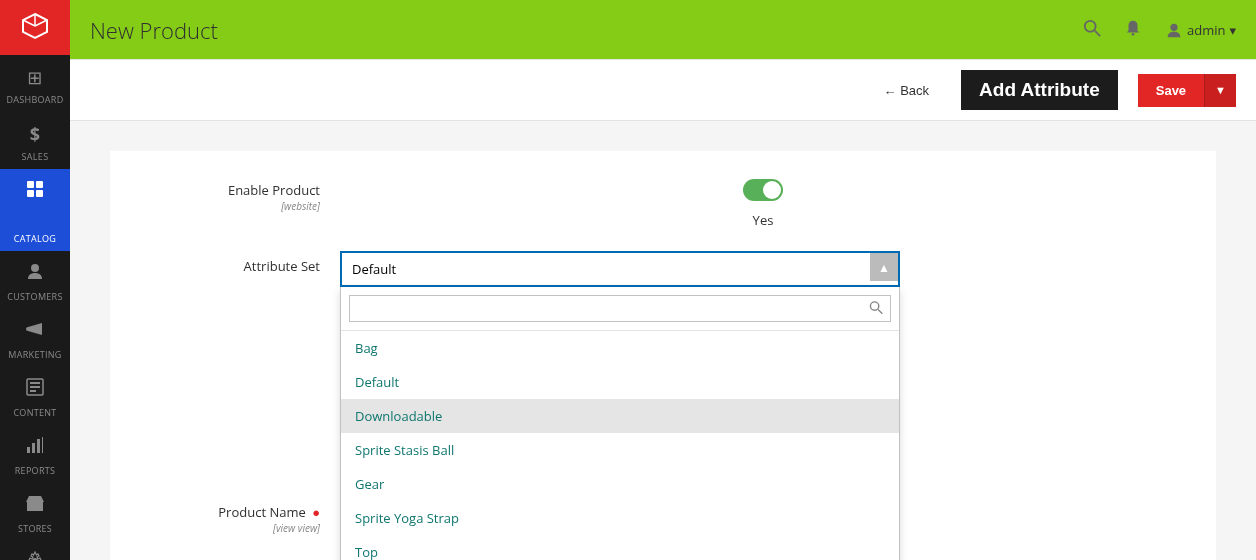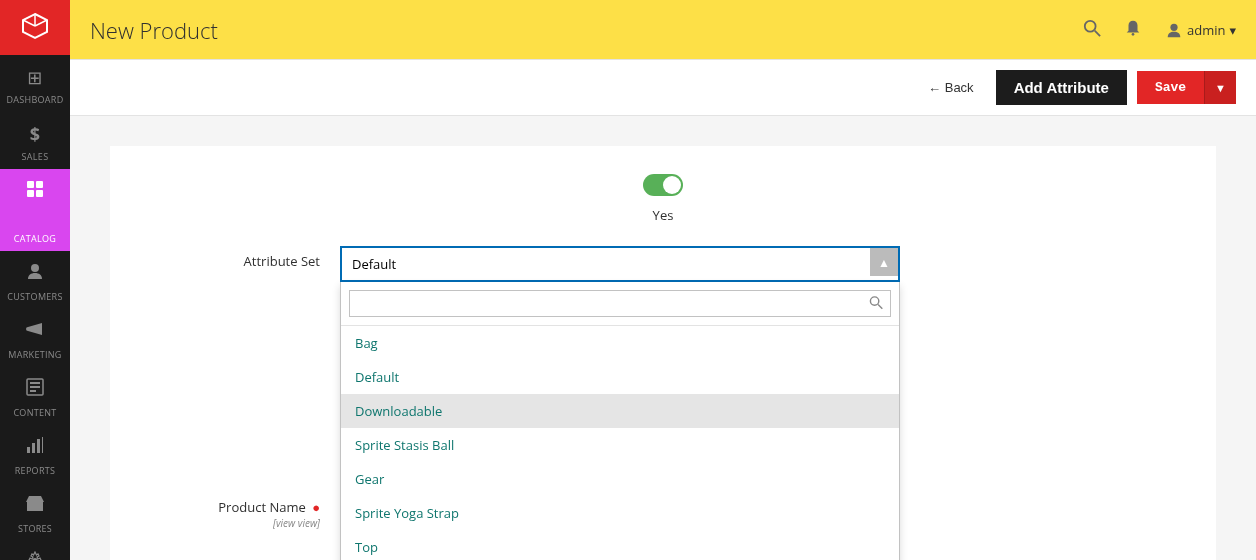--- a/index.html
+++ b/index.html
@@ -31,35 +31,35 @@
       display: flex;
       flex-direction: column;
       align-items: center;
       cursor: pointer;
       color: #8a8a8a;
       font-size: 9px;
       text-transform: uppercase;
       letter-spacing: 0.3px;
       gap: 4px;
     }
-    .sidebar-item.active { background: #d946ef; color: #fff; gap: 28px; }
+    .sidebar-item.active { background: #1d4ed8; color: #fff; gap: 28px; }
     .sidebar-item .icon { font-size: 18px; }
 
     
     .main {
       flex: 1;
       display: flex;
       flex-direction: column;
       background: #f5f5f5;
       overflow: hidden;
     }
 
     
     .header {
-      background: #fde047;
+      background: #84cc16;
       border-bottom: 1px solid #e3e3e3;
       display: flex;
       align-items: center;
       padding: 0 20px;
       height: 60px;
       flex-shrink: 0;
     }
     .header-title {
       font-size: 22px;
       font-weight: 300;
@@ -86,55 +86,54 @@
     }
 
     
     .toolbar {
       background: #fff;
       border-bottom: 1px solid #e3e3e3;
       display: flex;
       align-items: center;
       justify-content: flex-end;
       padding: 10px 20px;
-      gap: 10px;
+      gap: 20px;
       flex-shrink: 0;
     }
     .btn-back {
       background: #fff;
       border: none;
       color: #333;
       font-size: 13px;
       cursor: pointer;
       display: flex;
       align-items: center;
       gap: 6px;
       padding: 8px 12px;
     }
     .btn-add-attribute {
       background: #1c1c1c;
       color: #fff;
       border: none;
       padding: 9px 18px;
-      font-size: 15px;
+      font-size: 19px;
       cursor: pointer;
       font-weight: 600;
     }
     .btn-save-group {
       display: flex;
     }
     .btn-save {
       background: #e22626;
       color: #fff;
       border: none;
       padding: 9px 18px;
       font-size: 13px;
       cursor: pointer;
       font-weight: 600;
-      font-family: Liberation Mono, monospace;
     }
     .btn-save-dropdown {
       background: #c9201f;
       color: #fff;
       border: none;
       border-left: 1px solid #a81b1b;
       padding: 9px 10px;
       cursor: pointer;
       font-size: 11px;
     }
@@ -418,20 +417,24 @@
     <div class="btn-save-group">
       <button class="btn-save">Save</button>
       <button class="btn-save-dropdown">▼</button>
     </div>
   </div>
 
   <div class="content">
     <div style="background:#fff; padding: 24px 0 20px;">
 
       <div class="form-row">
+        <div class="form-label">
+          <span>Enable Product</span>
+          <span class="scope">[website]</span>
+        </div>
         <div class="form-control-wrap">
           <div class="toggle-wrap">
             <div class="toggle"></div>
             <span class="toggle-label">Yes</span>
           </div>
         </div>
       </div>
 
       <div class="form-row" style="align-items:flex-start;">
         <div class="form-label">

